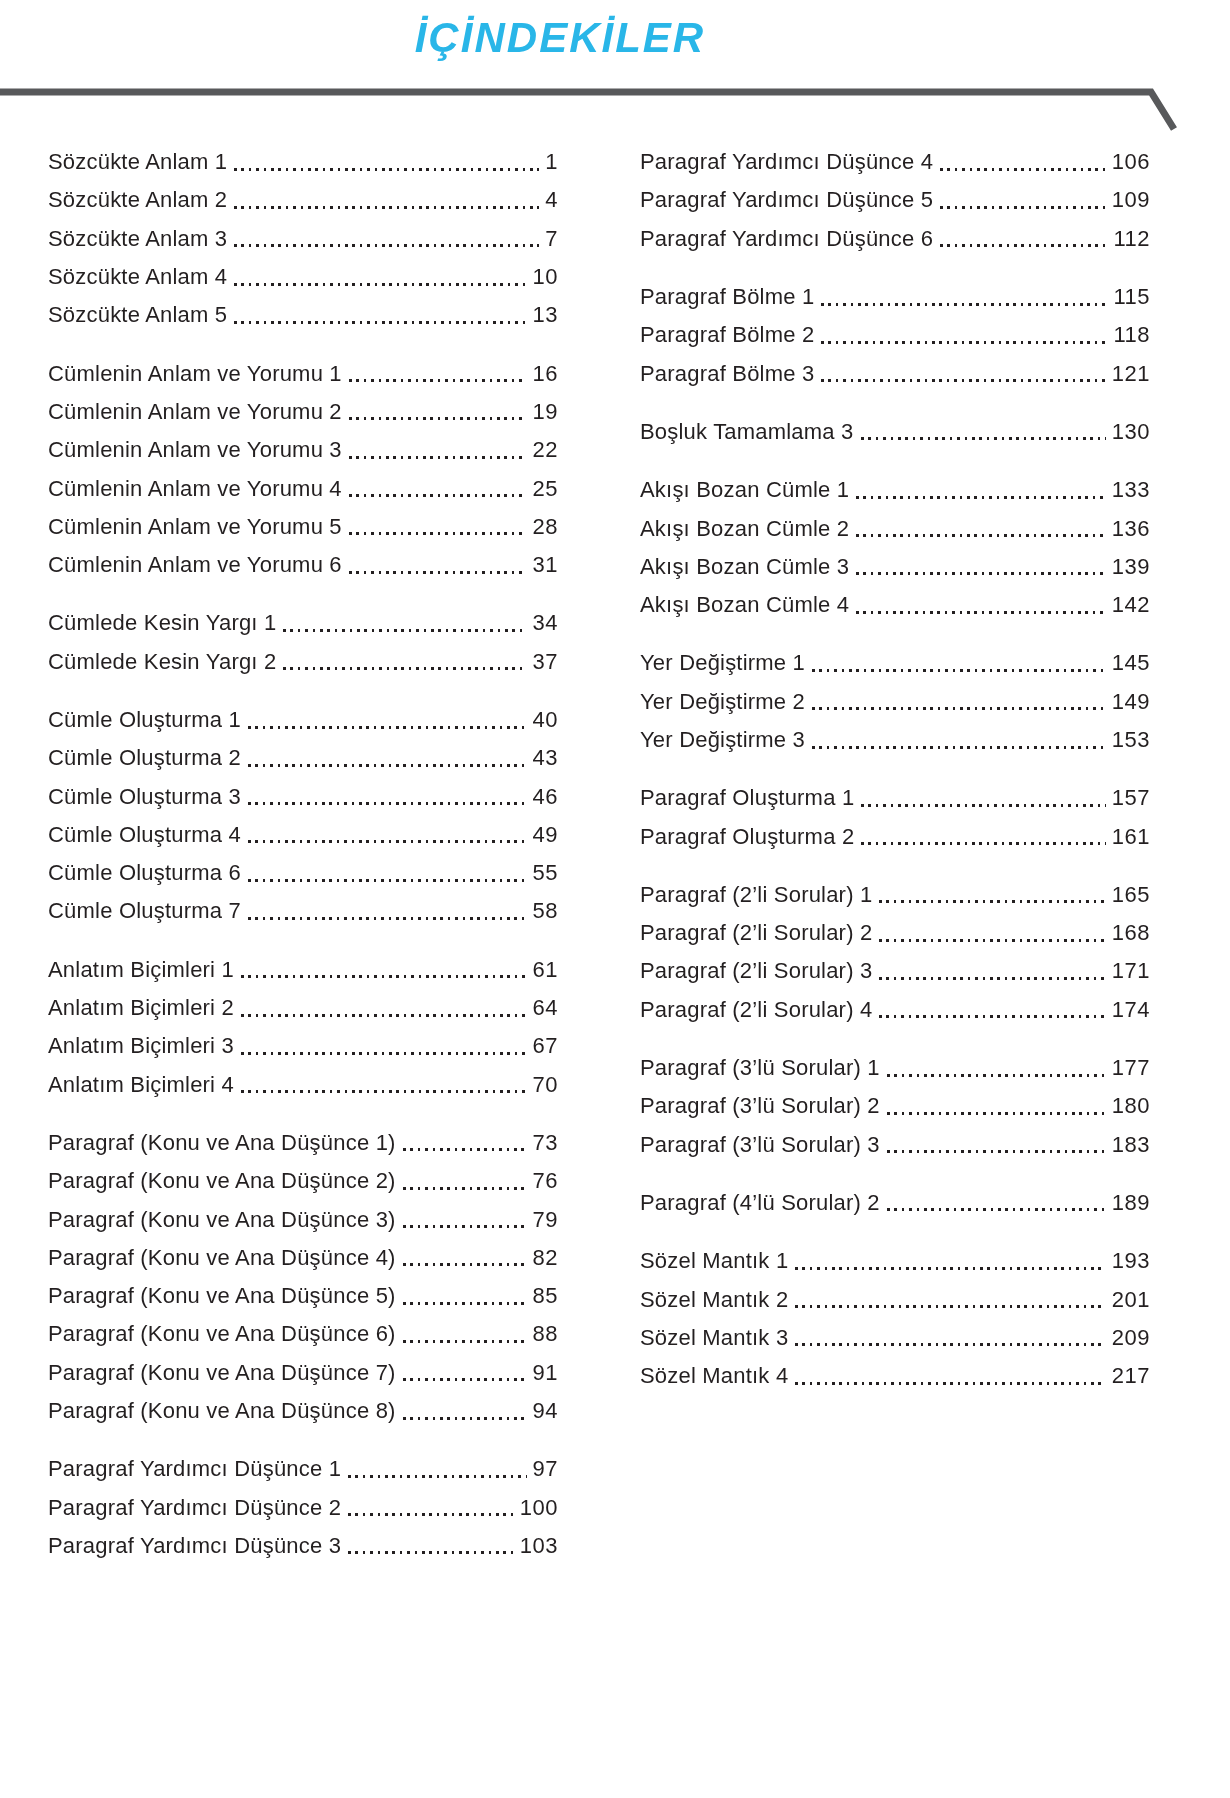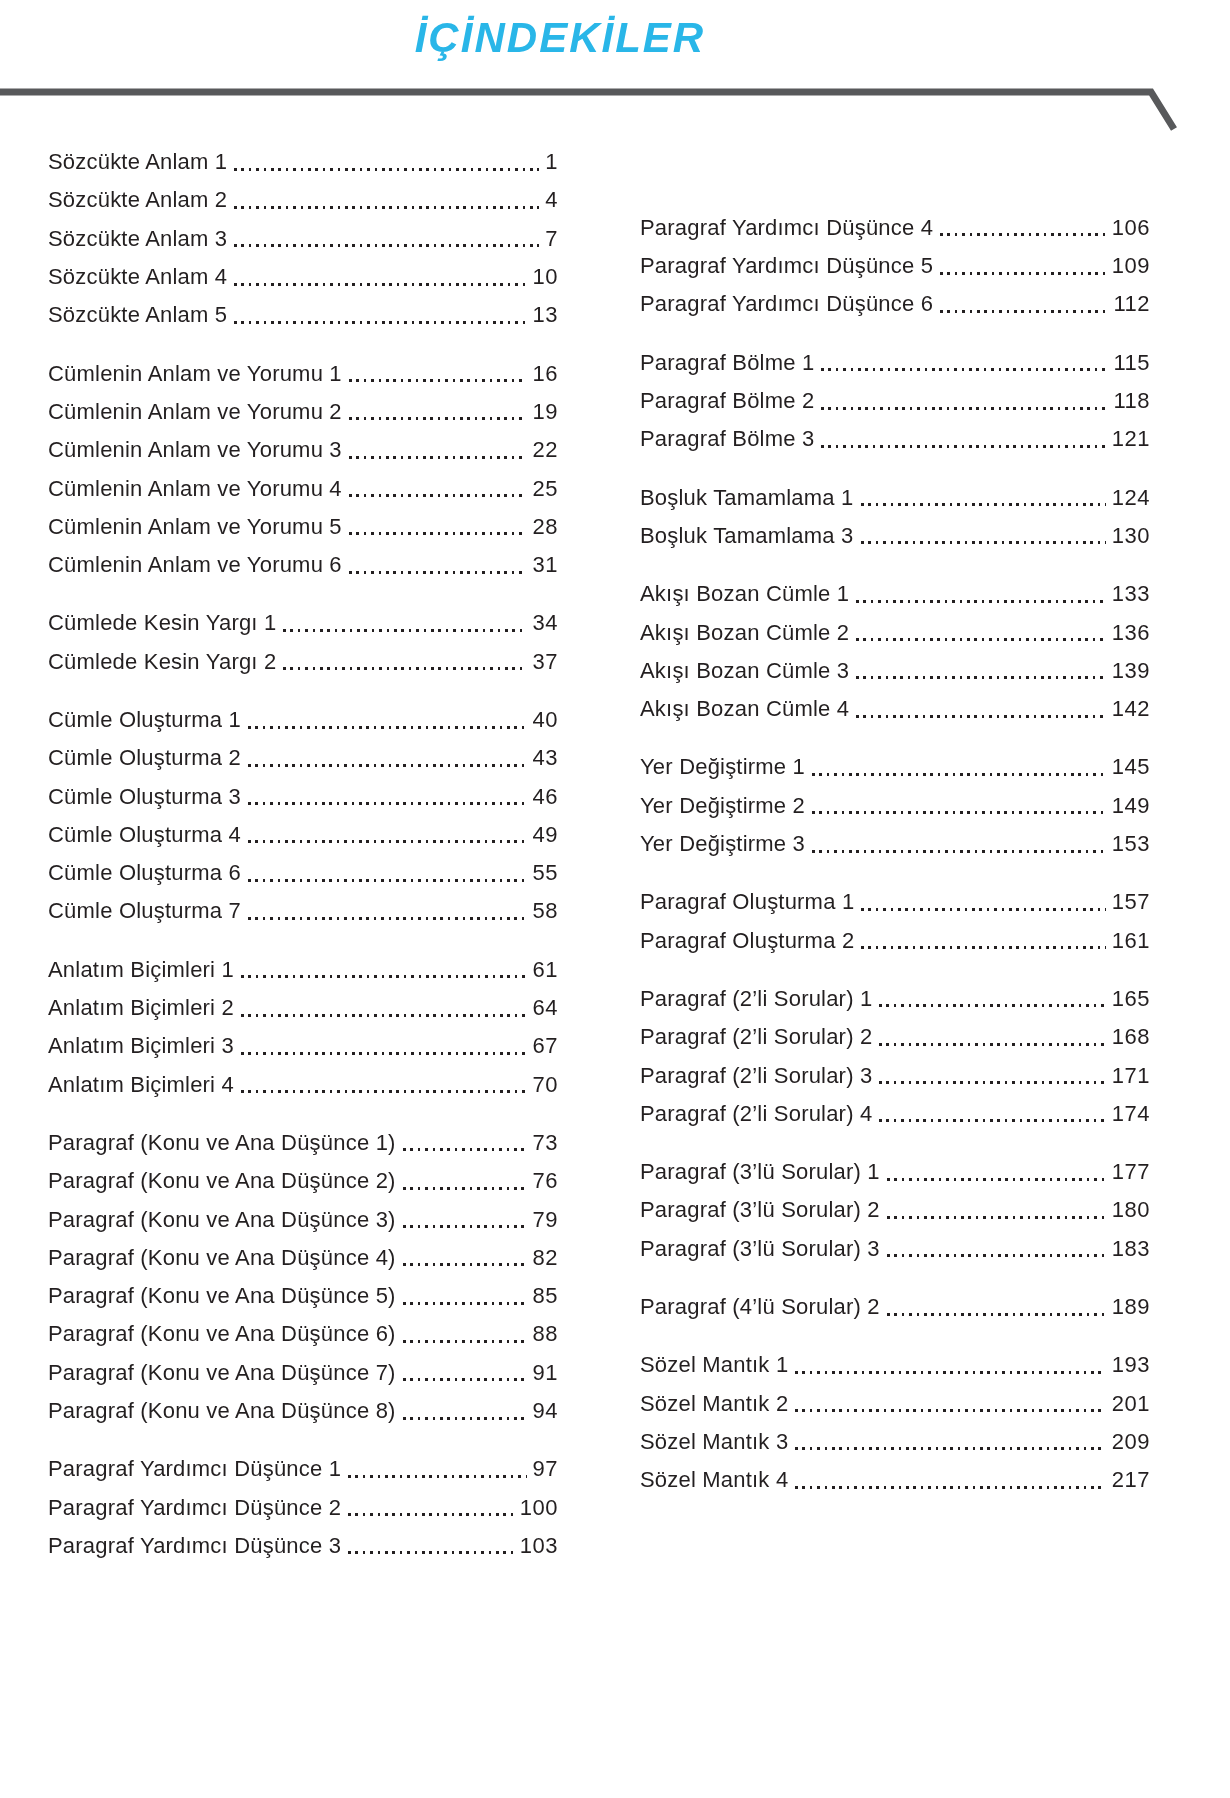--- a/index.html
+++ b/index.html
@@ -25,21 +25,20 @@
     font-style: italic;
   }
   .divider-svg { position: absolute; top: 0; left: 0; display: block; }
 
   
   .columns {
     display: flex;
     box-sizing: border-box;
     padding: 8px 80px 0 48px;
     gap: 82px;
-    align-items: center;
   }
   .col { flex: 1; min-width: 0; }
   .group + .group { margin-top: 20px; }
 
   
   .row {
     display: flex;
     align-items: center;
     height: 38.3px;
     font-size: 22px;
@@ -288,25 +287,20 @@
     <span class="pagenum">118</span>
   </div>
           <div class="row">
     <span class="label">Paragraf Bölme 3</span>
     <span class="leader"></span>
     <span class="pagenum">121</span>
   </div>
         </div>
         <div class="group">
           <div class="row">
-    <span class="label">Boşluk Tamamlama 1</span>
-    <span class="leader"></span>
-    <span class="pagenum">124</span>
-  </div>
-          <div class="row">
     <span class="label">Boşluk Tamamlama 3</span>
     <span class="leader"></span>
     <span class="pagenum">130</span>
   </div>
         </div>
         <div class="group">
           <div class="row">
     <span class="label">Akışı Bozan Cümle 1</span>
     <span class="leader"></span>
     <span class="pagenum">133</span>

